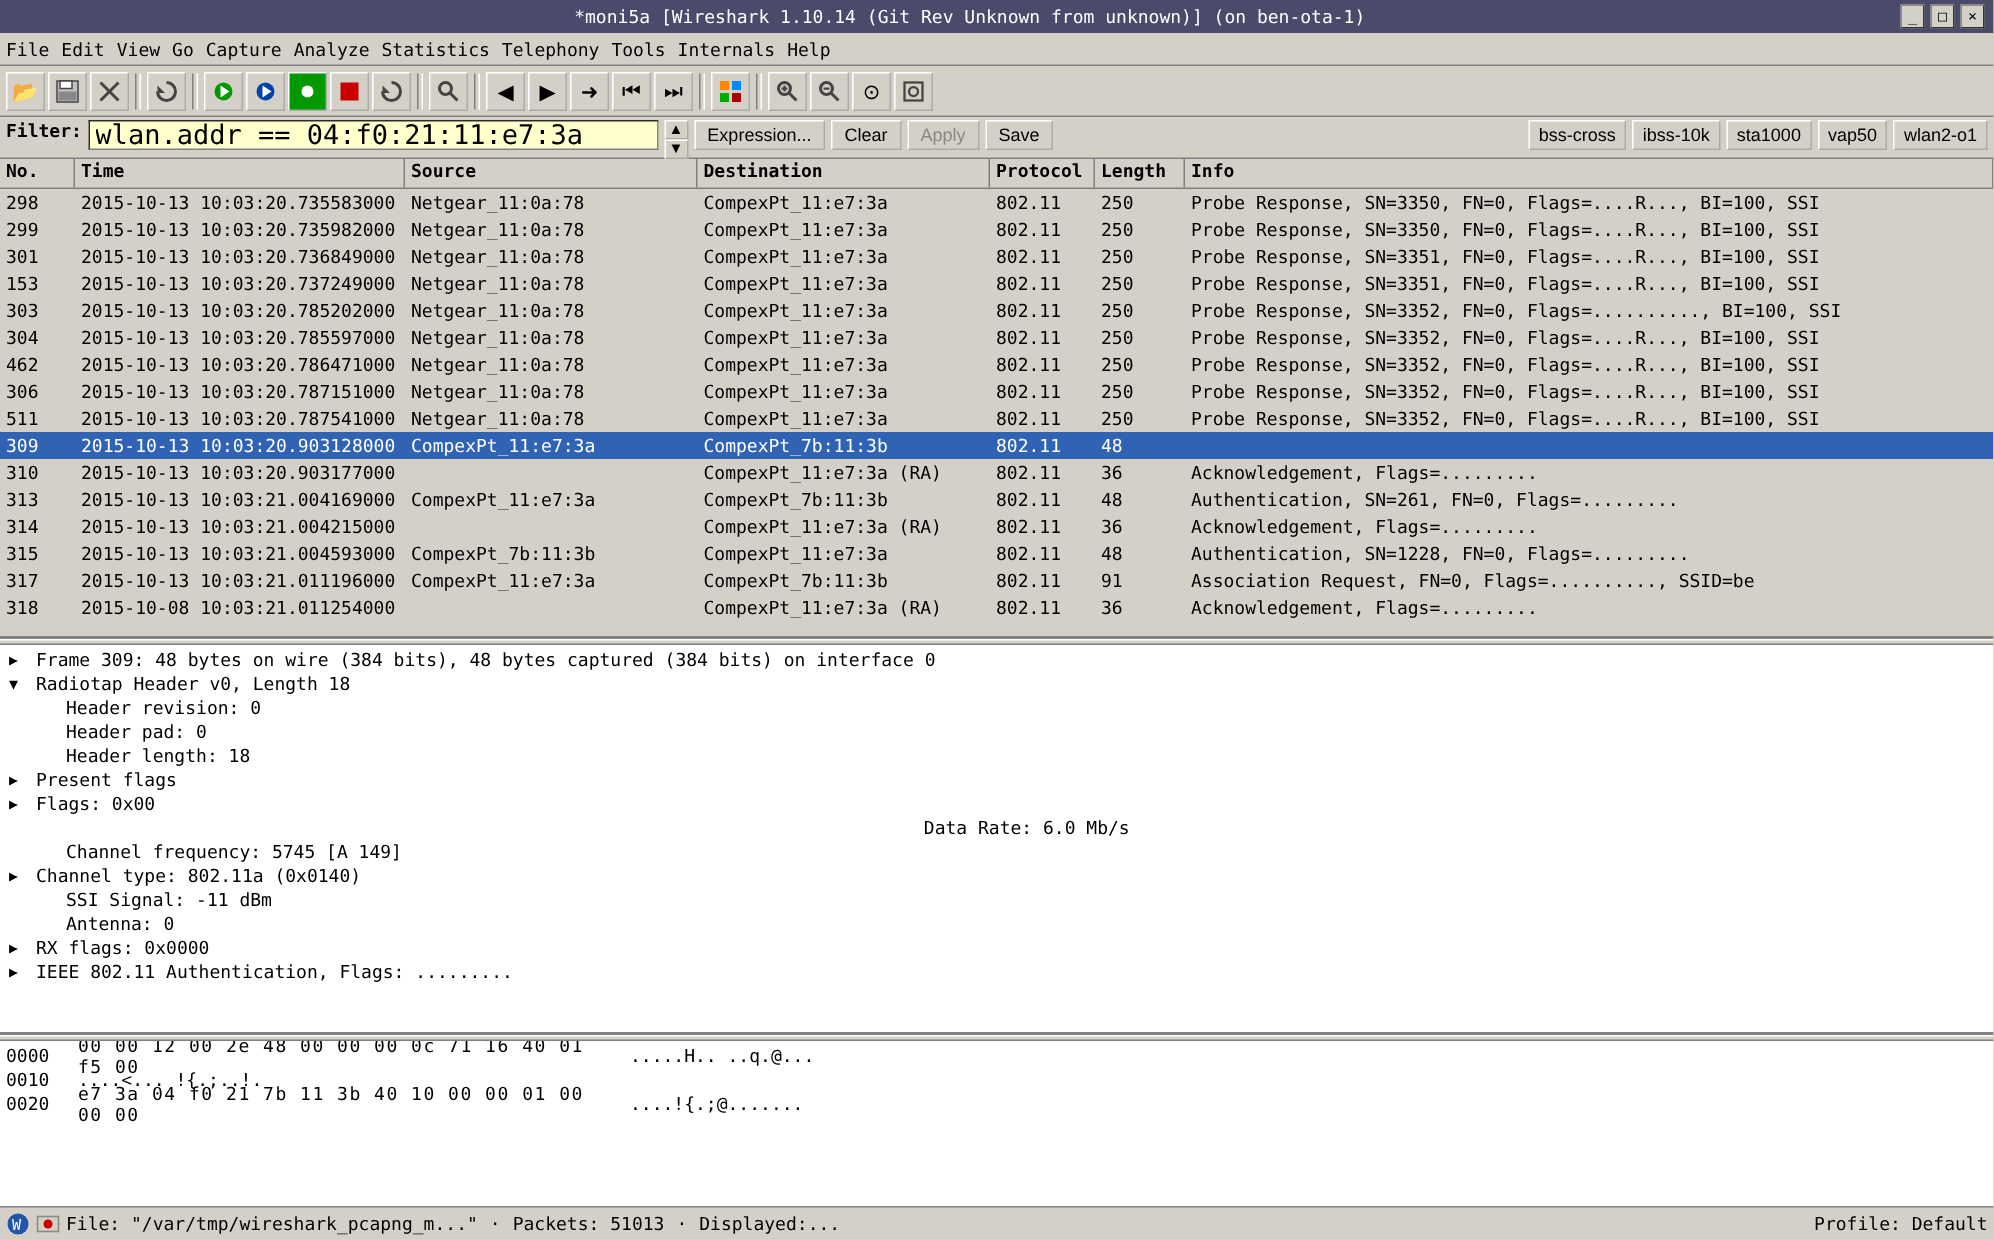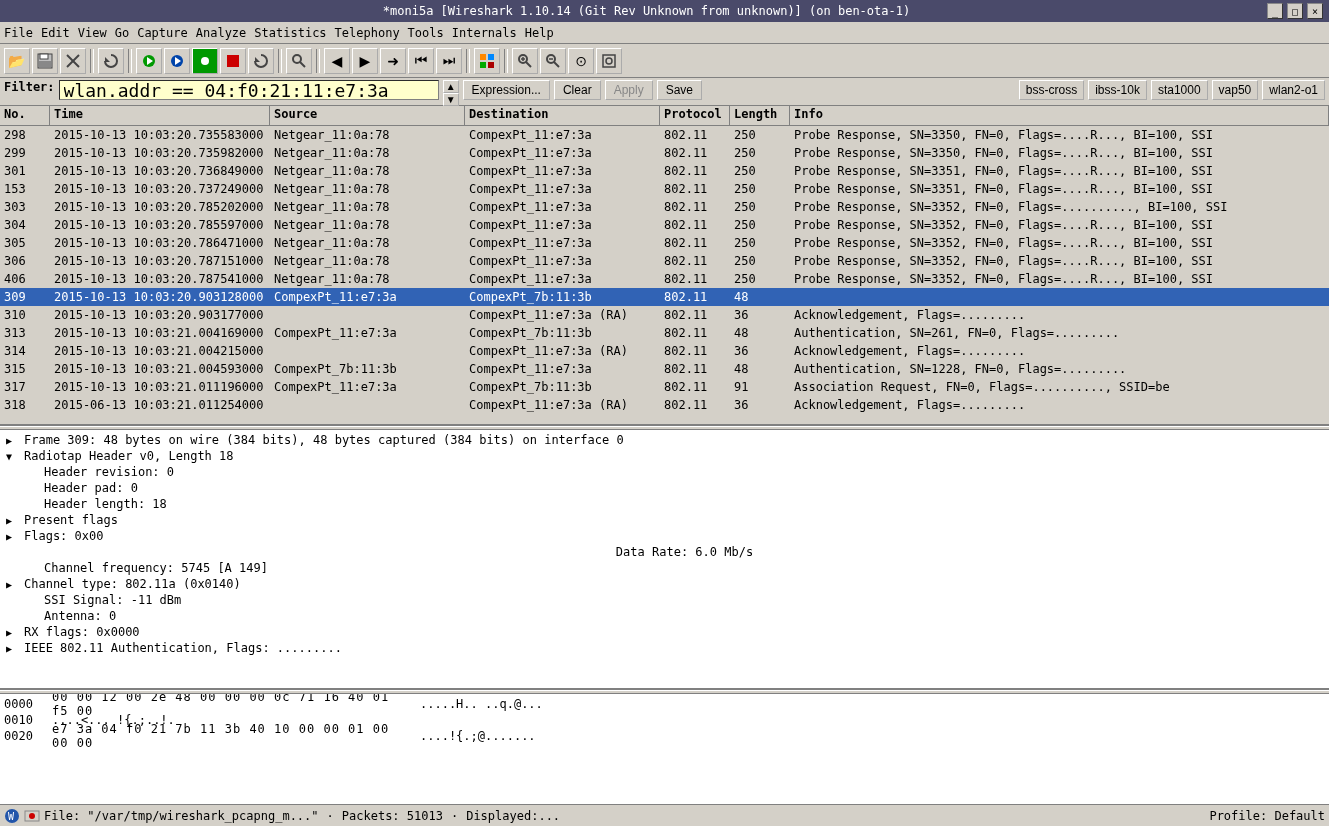--- a/index.html
+++ b/index.html
@@ -427,39 +427,39 @@
       <div class="packet-row">
       <div class="cell col-no">304</div>
       <div class="cell col-time">2015-10-13  10:03:20.785597000</div>
       <div class="cell col-source">Netgear_11:0a:78</div>
       <div class="cell col-dest">CompexPt_11:e7:3a</div>
       <div class="cell col-proto">802.11</div>
       <div class="cell col-len">250</div>
       <div class="cell col-info">Probe Response, SN=3352, FN=0, Flags=....R..., BI=100, SSI</div>
     </div>
       <div class="packet-row">
-      <div class="cell col-no">305</div>
+      <div class="cell col-no">462</div>
       <div class="cell col-time">2015-10-13  10:03:20.786471000</div>
       <div class="cell col-source">Netgear_11:0a:78</div>
       <div class="cell col-dest">CompexPt_11:e7:3a</div>
       <div class="cell col-proto">802.11</div>
       <div class="cell col-len">250</div>
       <div class="cell col-info">Probe Response, SN=3352, FN=0, Flags=....R..., BI=100, SSI</div>
     </div>
       <div class="packet-row">
       <div class="cell col-no">306</div>
       <div class="cell col-time">2015-10-13  10:03:20.787151000</div>
       <div class="cell col-source">Netgear_11:0a:78</div>
       <div class="cell col-dest">CompexPt_11:e7:3a</div>
       <div class="cell col-proto">802.11</div>
       <div class="cell col-len">250</div>
       <div class="cell col-info">Probe Response, SN=3352, FN=0, Flags=....R..., BI=100, SSI</div>
     </div>
       <div class="packet-row">
-      <div class="cell col-no">406</div>
+      <div class="cell col-no">511</div>
       <div class="cell col-time">2015-10-13  10:03:20.787541000</div>
       <div class="cell col-source">Netgear_11:0a:78</div>
       <div class="cell col-dest">CompexPt_11:e7:3a</div>
       <div class="cell col-proto">802.11</div>
       <div class="cell col-len">250</div>
       <div class="cell col-info">Probe Response, SN=3352, FN=0, Flags=....R..., BI=100, SSI</div>
     </div>
       <div class="packet-row selected">
       <div class="cell col-no">309</div>
       <div class="cell col-time">2015-10-13  10:03:20.903128000</div>
@@ -508,21 +508,21 @@
       <div class="cell col-no">317</div>
       <div class="cell col-time">2015-10-13  10:03:21.011196000</div>
       <div class="cell col-source">CompexPt_11:e7:3a</div>
       <div class="cell col-dest">CompexPt_7b:11:3b</div>
       <div class="cell col-proto">802.11</div>
       <div class="cell col-len">91</div>
       <div class="cell col-info">Association Request, FN=0, Flags=.........., SSID=be</div>
     </div>
       <div class="packet-row">
       <div class="cell col-no">318</div>
-      <div class="cell col-time">2015-06-13  10:03:21.011254000</div>
+      <div class="cell col-time">2015-10-08  10:03:21.011254000</div>
       <div class="cell col-source"></div>
       <div class="cell col-dest">CompexPt_11:e7:3a (RA)</div>
       <div class="cell col-proto">802.11</div>
       <div class="cell col-len">36</div>
       <div class="cell col-info">Acknowledgement, Flags=.........</div>
     </div>
     </div>
 </div>
 
 <div class="resize-handle"></div>

